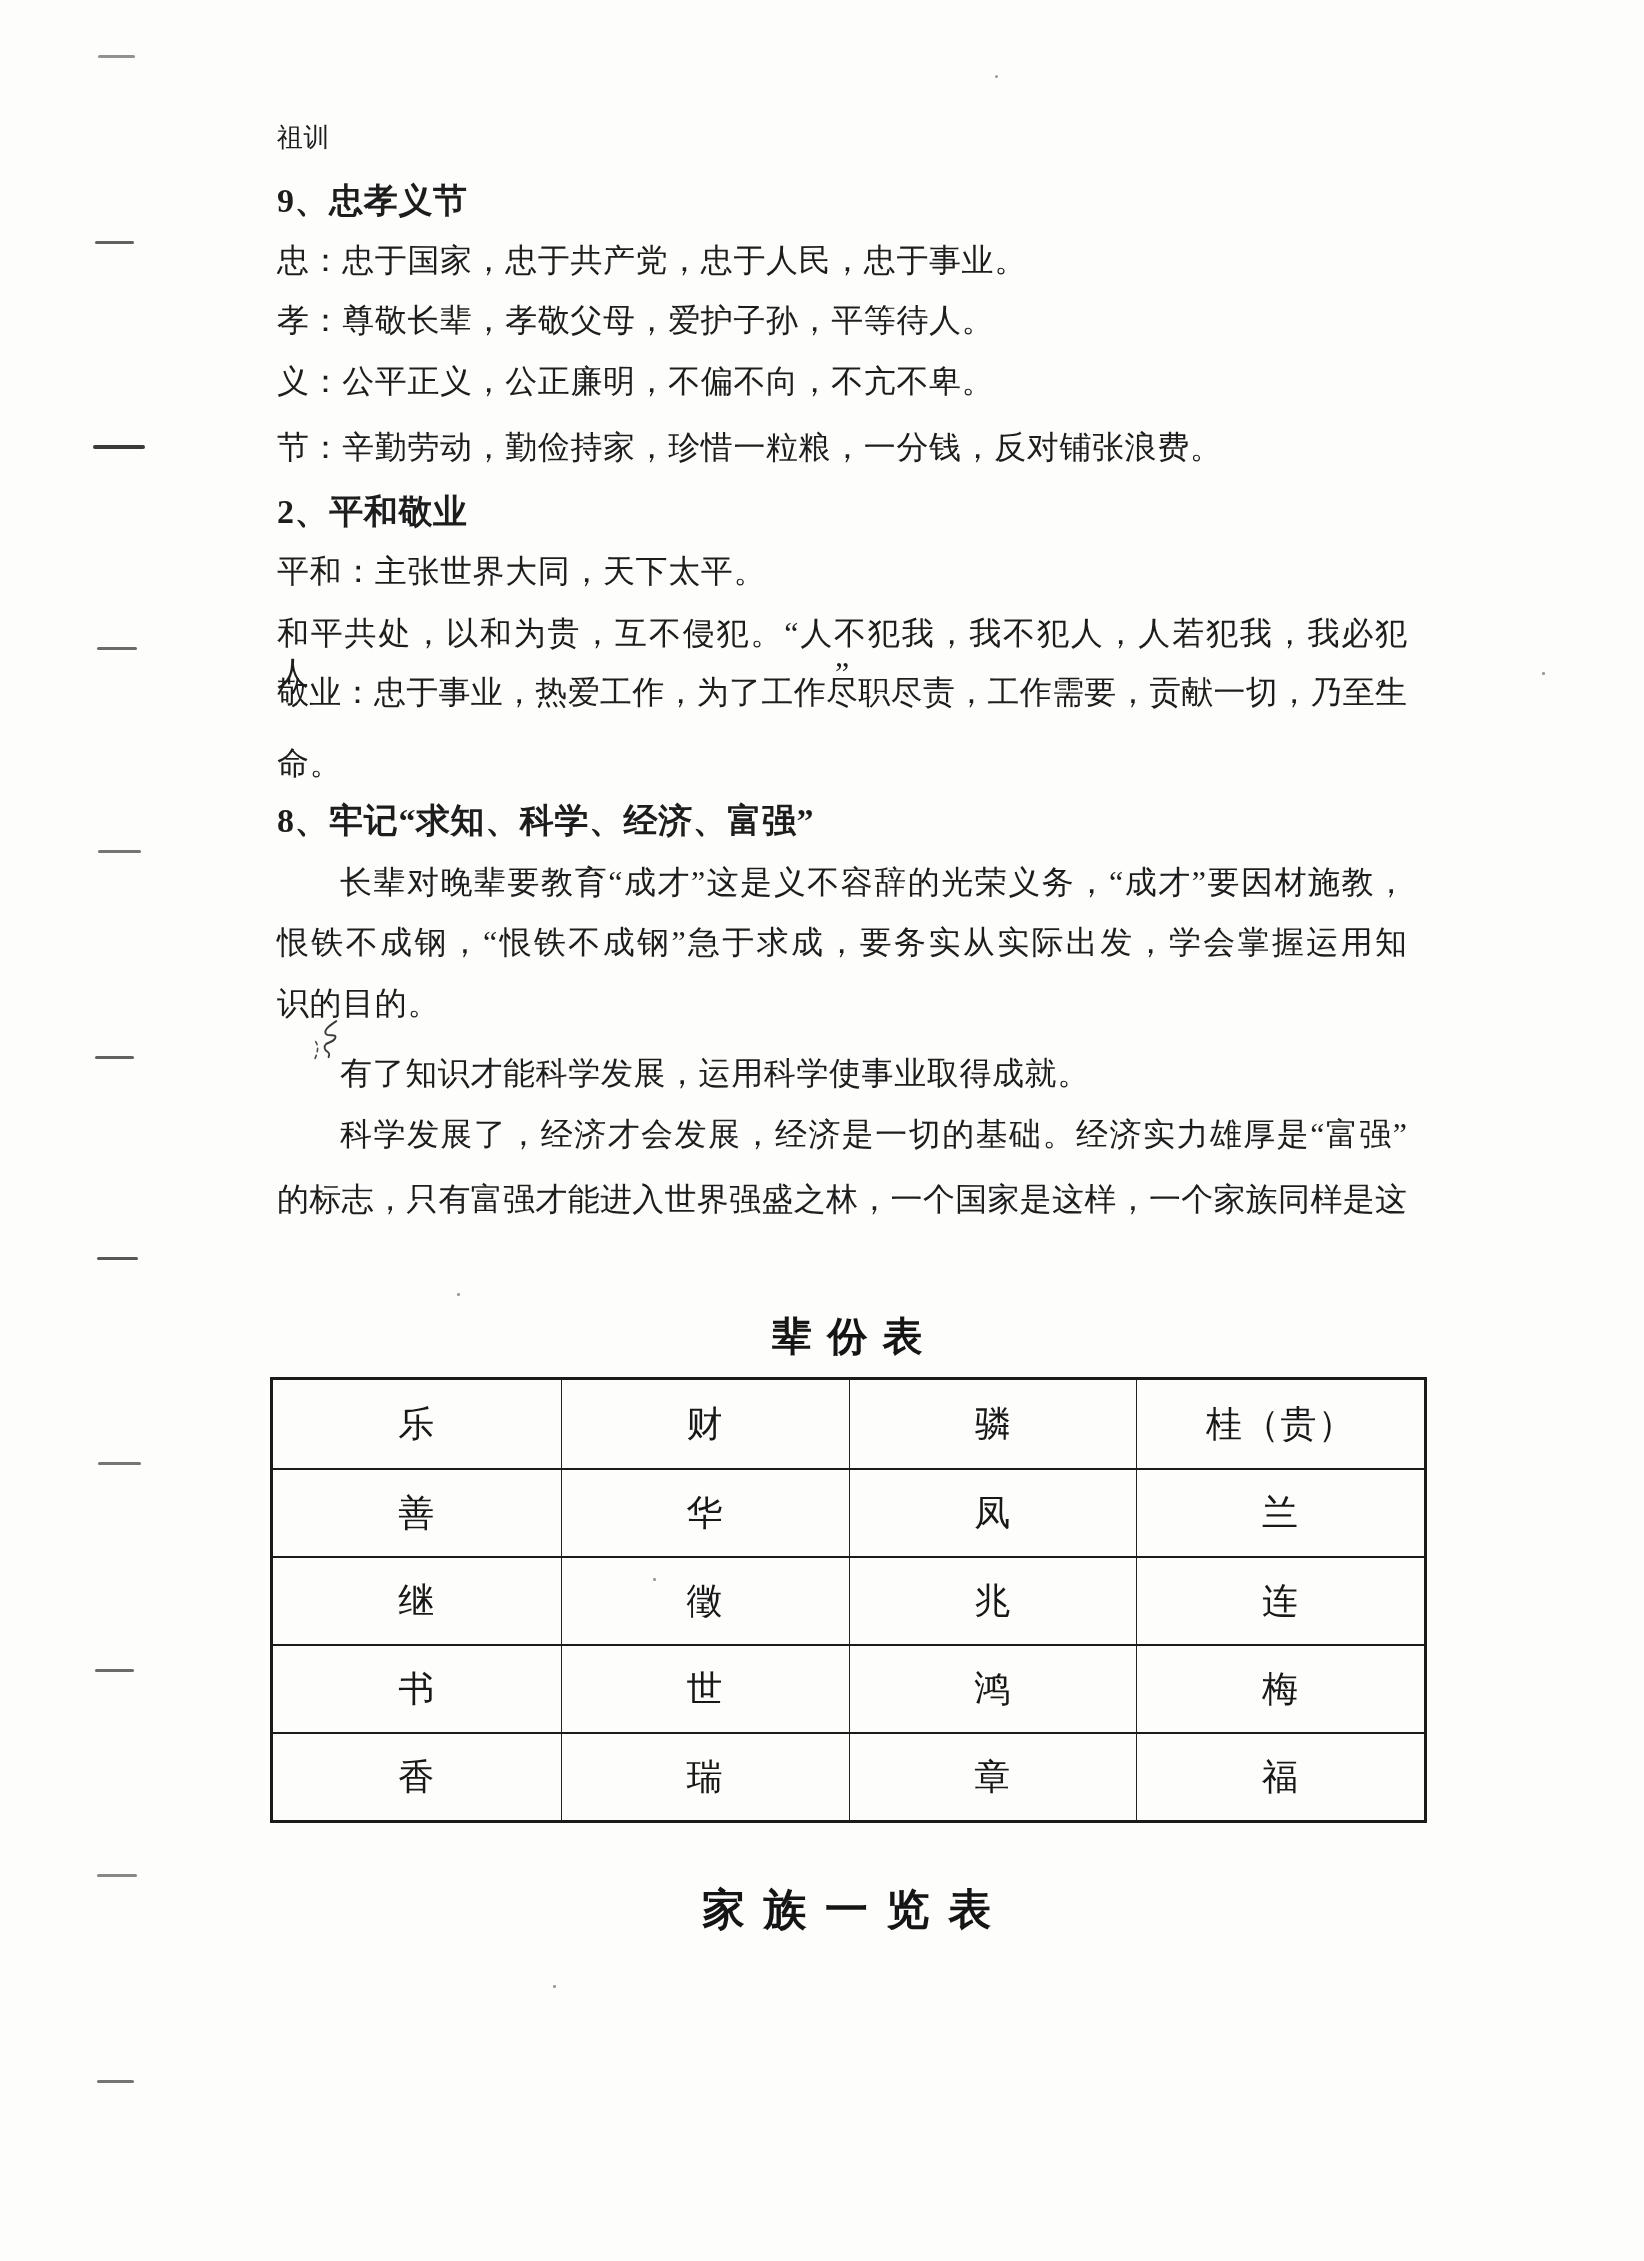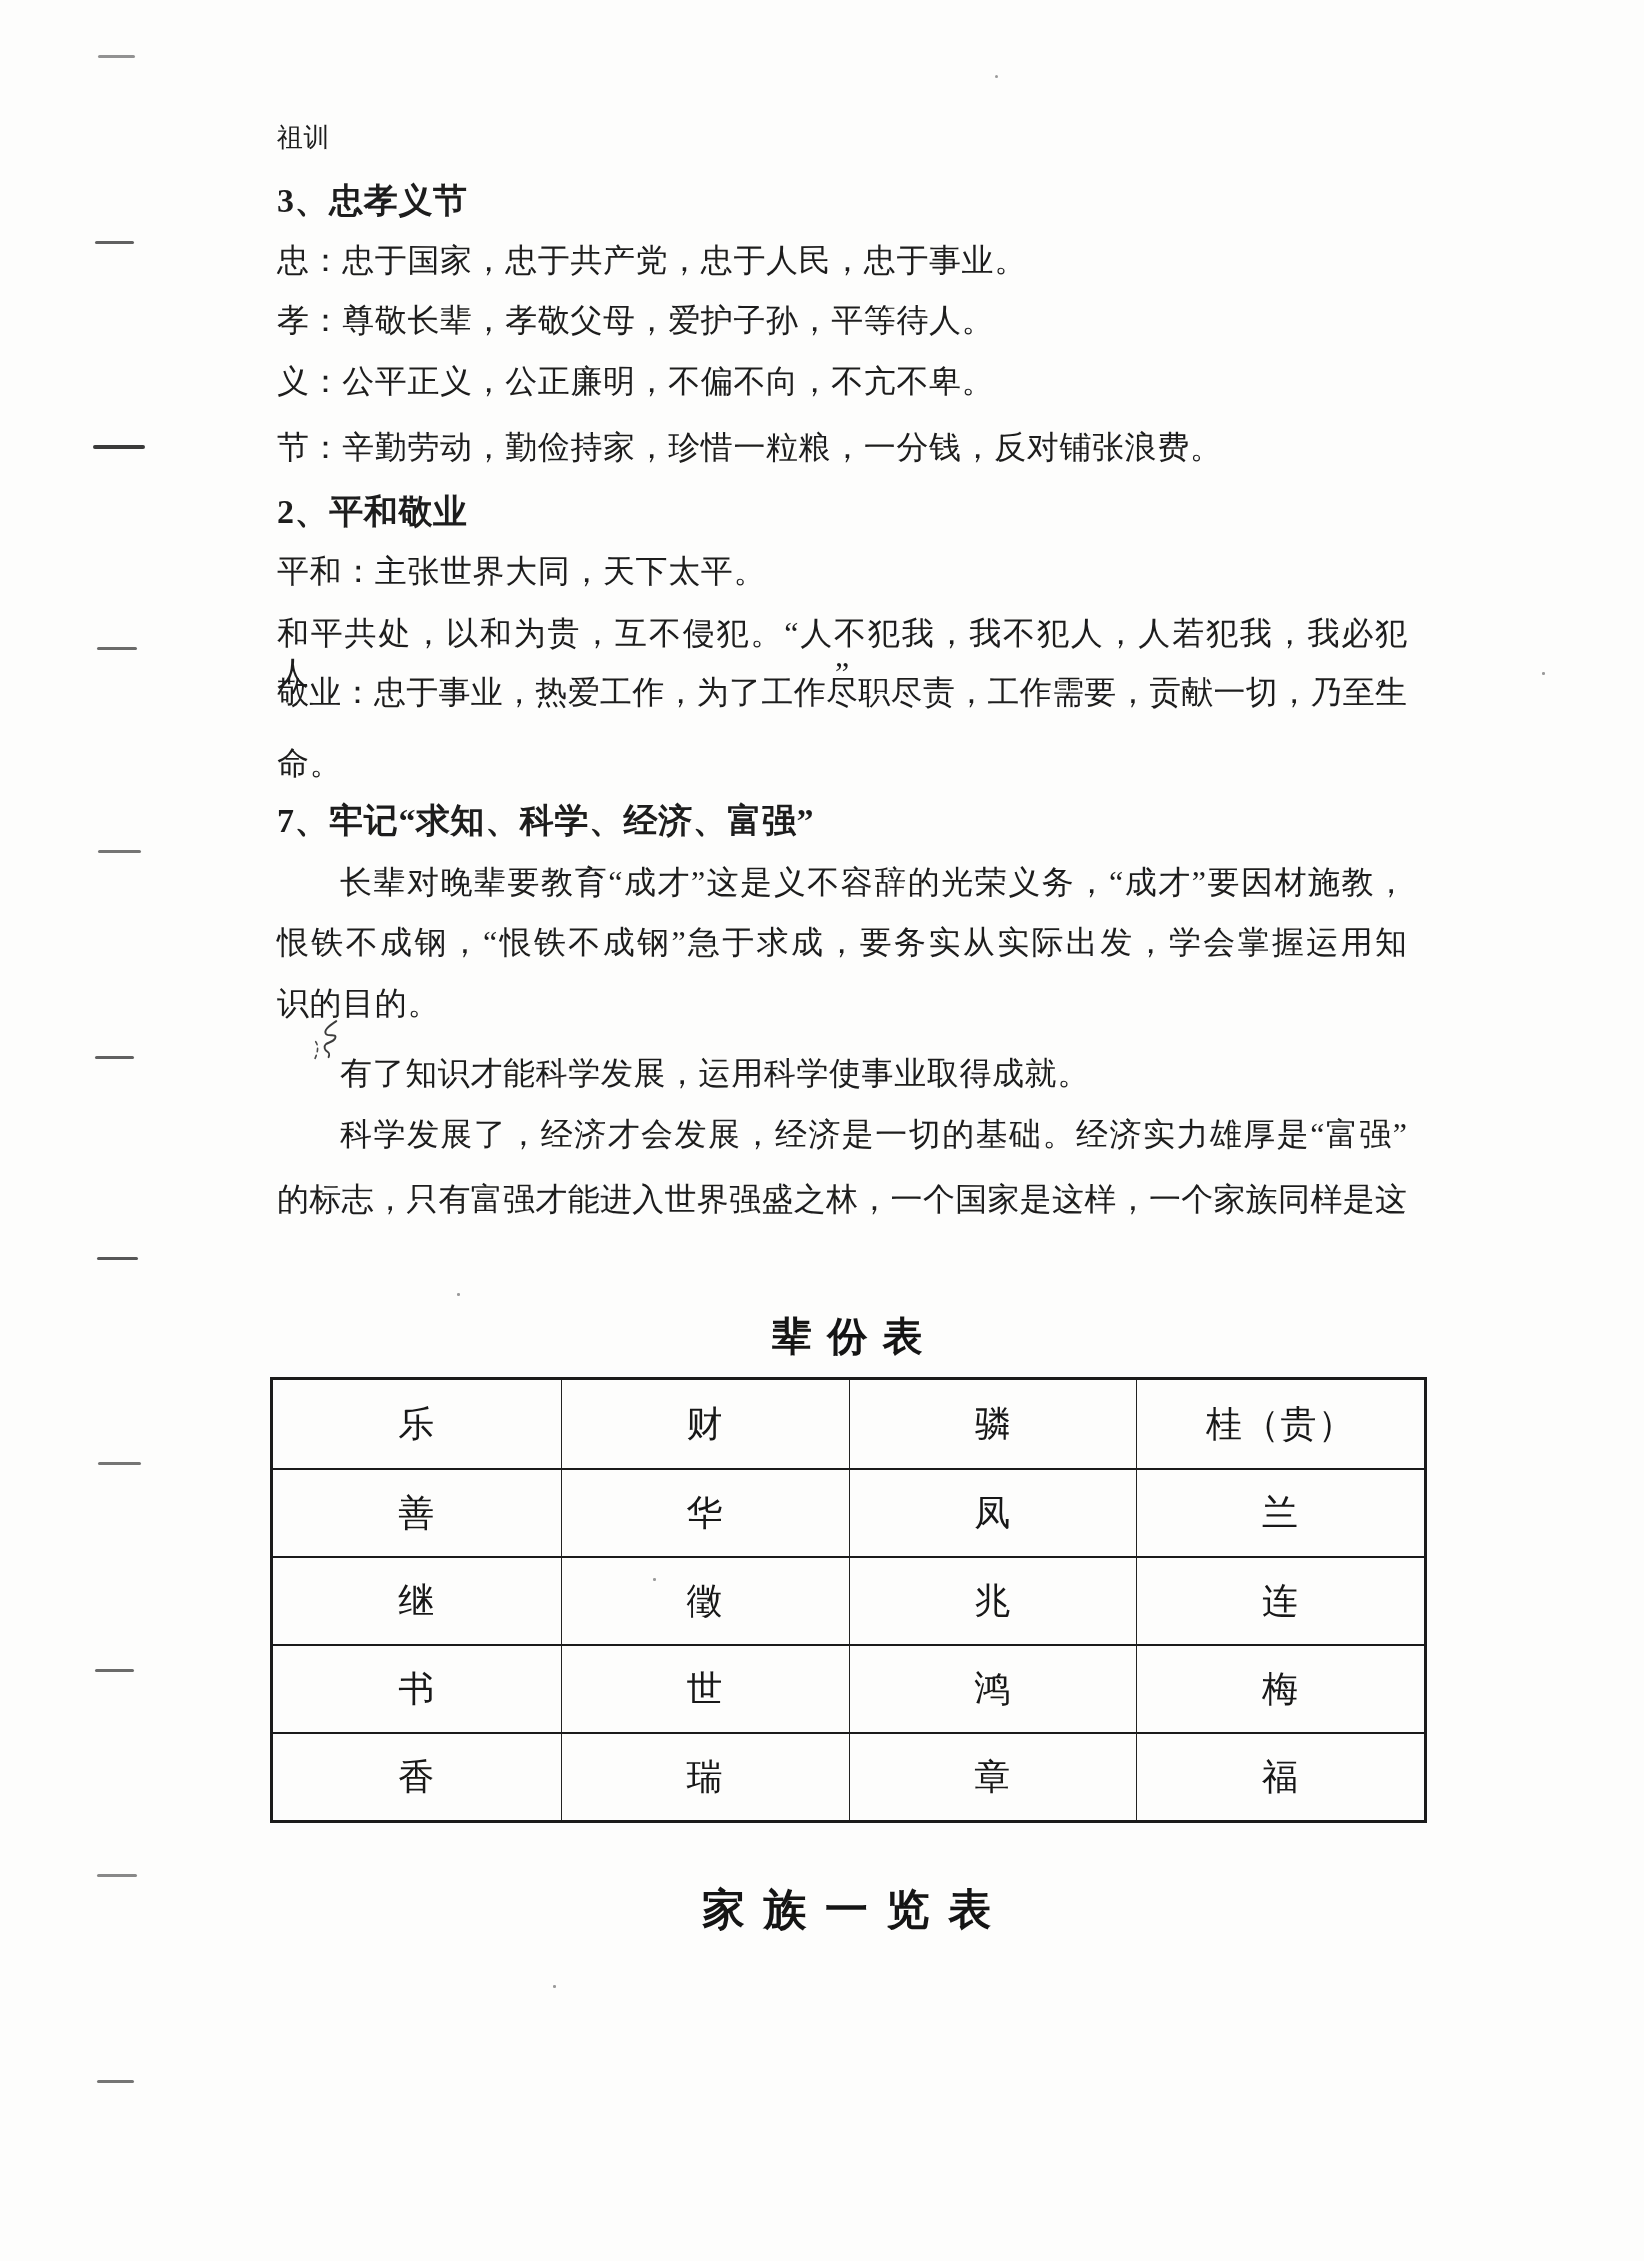--- a/index.html
+++ b/index.html
@@ -73,33 +73,33 @@
   }
   .pen-mark{ position:absolute; left:308px; top:1017px; }
 </style>
 </head>
 <body>
 
 <div class="page">
 
   <div class="line doc-title" style="top:118px">祖训</div>
 
-  <div class="line h" style="top:181px">3、忠孝义节</div>
+  <div class="line h" style="top:181px">9、忠孝义节</div>
   <div class="line" style="top:240px">忠：忠于国家，忠于共产党，忠于人民，忠于事业。</div>
   <div class="line" style="top:300px">孝：尊敬长辈，孝敬父母，爱护子孙，平等待人。</div>
   <div class="line" style="top:361px">义：公平正义，公正廉明，不偏不向，不亢不卑。</div>
   <div class="line" style="top:427px">节：辛勤劳动，勤俭持家，珍惜一粒粮，一分钱，反对铺张浪费。</div>
 
   <div class="line h" style="top:492px">2、平和敬业</div>
   <div class="line" style="top:551px">平和：主张世界大同，天下太平。</div>
   <div class="line just" style="top:613px">和平共处，以和为贵，互不侵犯。“人不犯我，我不犯人，人若犯我，我必犯人”。</div>
   <div class="line just" style="top:672px">敬业：忠于事业，热爱工作，为了工作尽职尽责，工作需要，贡献一切，乃至生</div>
   <div class="line" style="top:743px">命。</div>
 
-  <div class="line h" style="top:801px">7、牢记“求知、科学、经济、富强”</div>
+  <div class="line h" style="top:801px">8、牢记“求知、科学、经济、富强”</div>
   <div class="line just indent" style="top:862px">长辈对晚辈要教育“成才”这是义不容辞的光荣义务，“成才”要因材施教，</div>
   <div class="line just" style="top:922px">恨铁不成钢，“恨铁不成钢”急于求成，要务实从实际出发，学会掌握运用知</div>
   <div class="line" style="top:983px">识的目的。</div>
   <div class="line indent" style="top:1053px">有了知识才能科学发展，运用科学使事业取得成就。</div>
   <div class="line just indent" style="top:1114px">科学发展了，经济才会发展，经济是一切的基础。经济实力雄厚是“富强”</div>
   <div class="line just" style="top:1179px">的标志，只有富强才能进入世界强盛之林，一个国家是这样，一个家族同样是这</div>
 
   <div class="center-title gen-title" style="top:1309px">辈 份 表</div>
 
   <div class="gen-table">

